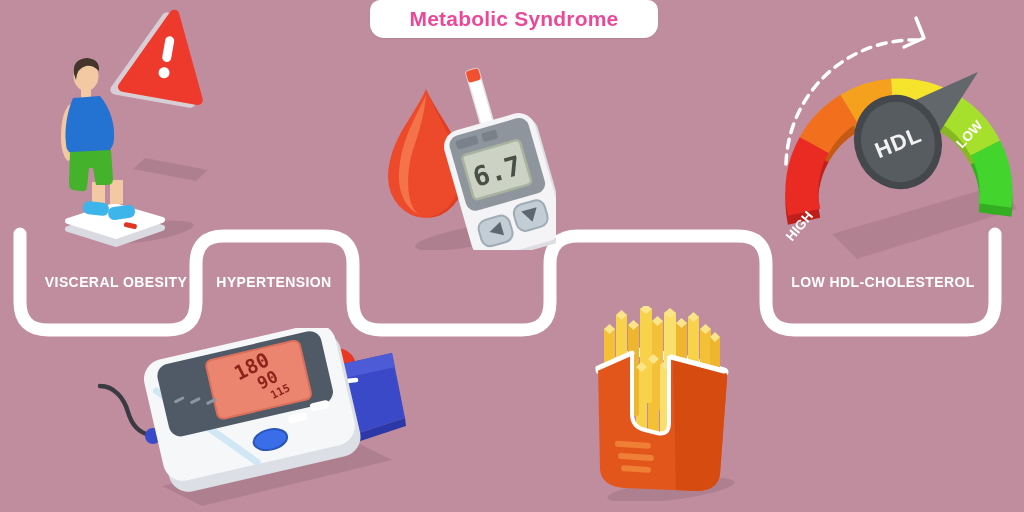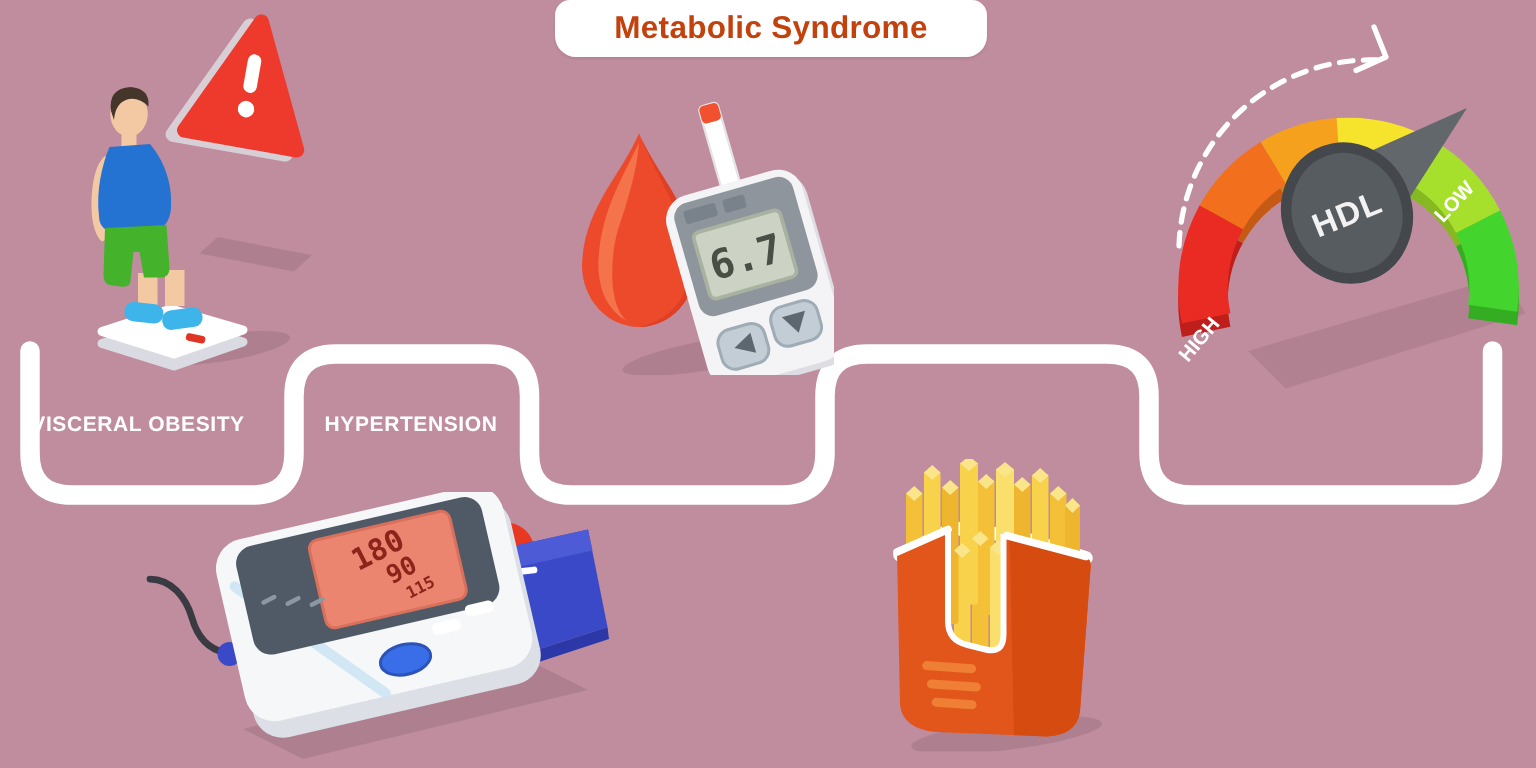--- a/index.html
+++ b/index.html
@@ -1,21 +1,21 @@
 <!DOCTYPE html>
 <html><head>
 <meta charset="utf-8">
 <style>
   html,body{margin:0;padding:0;background:#c08d9e;}
   #canvas{position:relative;width:1024px;height:512px;background:#c08d9e;overflow:hidden;
           font-family:"Liberation Sans",sans-serif;}
   .title-box{position:absolute;left:370px;top:0;width:288px;height:38px;background:#ffffff;
              border-radius:10px 10px 14px 14px;display:flex;align-items:center;justify-content:center;
              box-shadow:0 1px 2px rgba(0,0,0,0.08);}
-  .title-box span{color:#c2410c;font-weight:bold;font-size:21px;letter-spacing:.2px;}
+  .title-box span{color:#ec4899;font-weight:bold;font-size:21px;letter-spacing:.2px;}
   .section-label{position:absolute;top:274px;transform:translateX(-50%);color:#ffffff;
                  font-weight:bold;font-size:14px;letter-spacing:.4px;white-space:nowrap;}
   .abs{position:absolute;}
   svg{display:block;}
   text{font-family:"Liberation Sans",sans-serif;}
   .seg7{font-family:"DejaVu Sans Mono","Liberation Mono",monospace;font-weight:bold;}
 </style>
 </head>
 <body>
 
@@ -25,22 +25,23 @@
     <path d="M 20 234 L 20 302 Q 20 330 48 330 L 168 330 Q 196 330 196 302 L 196 264 Q 196 236 224 236
              L 325 236 Q 353 236 353 264 L 353 302 Q 353 330 381 330 L 522 330 Q 550 330 550 302
              L 550 264 Q 550 236 578 236 L 738 236 Q 766 236 766 264 L 766 302 Q 766 330 794 330
              L 967 330 Q 995 330 995 302 L 995 234" fill="none" stroke="#ffffff" stroke-width="13" stroke-linecap="round"></path>
   </svg>
 
   <div class="title-box">
     <span>Metabolic Syndrome</span>
   </div>
 
-  <div class="section-label" style="left:92px">VISCERAL OBESITY</div>
+  <div class="section-label" style="left:116px">VISCERAL OBESITY</div>
   <div class="section-label" style="left:274px">HYPERTENSION</div>
+  <div class="section-label" style="left:883px">LOW HDL-CHOLESTEROL</div>
 
   <svg class="abs" style="left:20px;top:8px" width="220" height="245" viewBox="0 0 220 245">
 
     <polygon points="125,150 188,162 176,173 113,161" fill="rgba(0,0,0,0.09)"></polygon>
     <ellipse cx="128" cy="224" rx="46" ry="9" fill="rgba(0,0,0,0.09)" transform="rotate(-9 128 224)"></ellipse>
 
     <g>
       <polygon points="94,202 142,216 96,232 48,217" fill="#dadbe2" stroke="#dadbe2" stroke-width="6" stroke-linejoin="round" transform="translate(0,4)"></polygon>
       <polygon points="94,198 142,212 96,228 48,213" fill="#ffffff" stroke="#ffffff" stroke-width="6" stroke-linejoin="round"></polygon>
       <rect x="104" y="215" width="13" height="5" rx="2" fill="#e03425" transform="rotate(12 110 217)"></rect>

